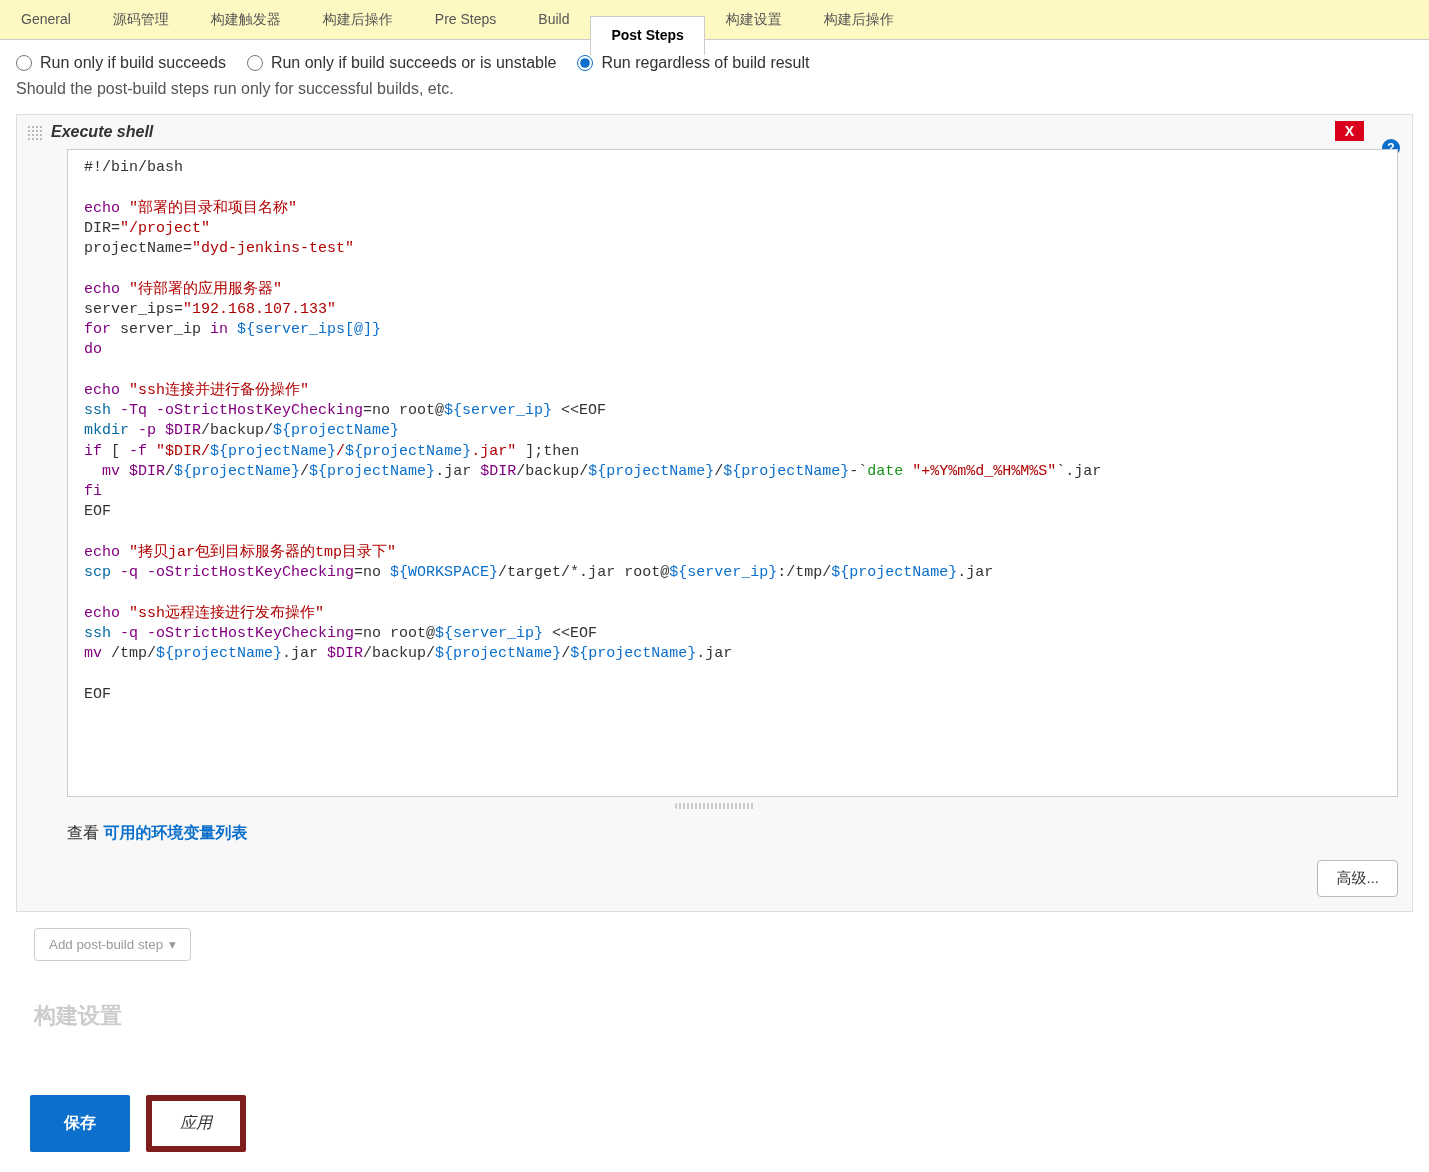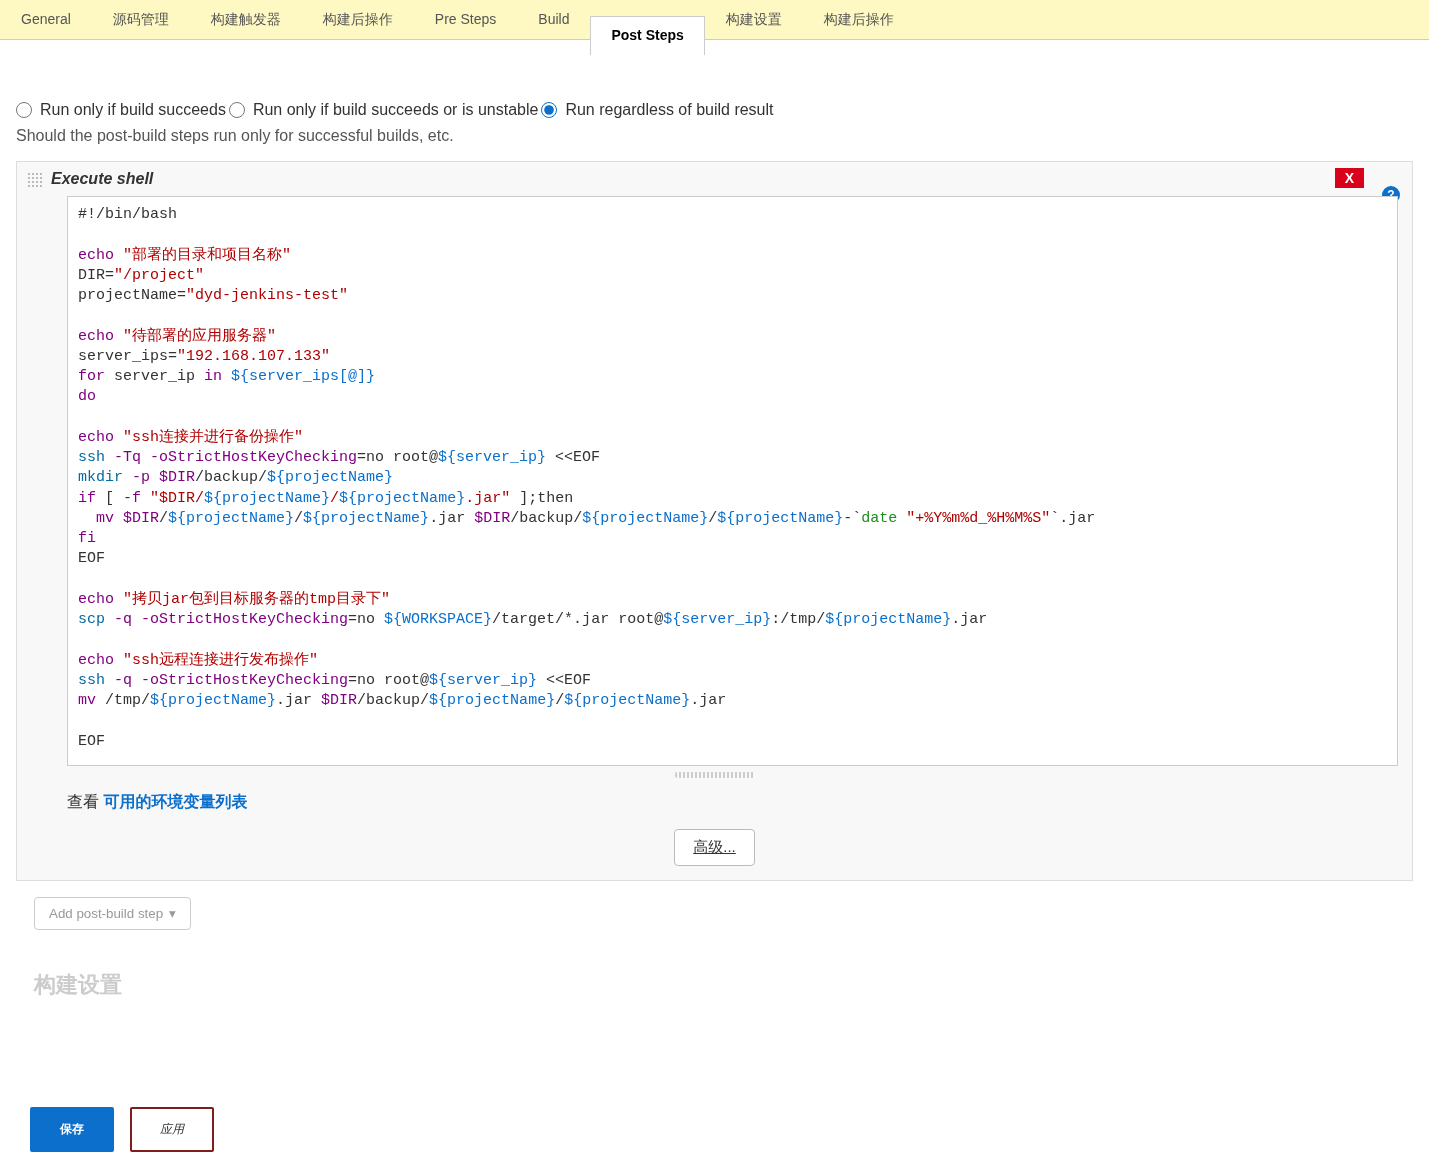--- a/index.html
+++ b/index.html
@@ -3,52 +3,52 @@
 <meta charset="utf-8">
 <style>
 * { box-sizing: border-box; margin: 0; padding: 0; }
 body { font-family: -apple-system, "Segoe UI", "Microsoft YaHei", sans-serif; font-size: 14px; color: #333; background: #fff; }
 
 .tabs { display: flex; border-bottom: 1px solid #ccc; background: #fef9c3; }
 .tab { padding: 10px 20px; color: #555; cursor: pointer; border: 1px solid transparent; border-bottom: none; }
 .tab.active { background: #fff; border-color: #ccc; font-weight: bold; color: #000; position: relative; top: 16px; }
 
 .content { padding: 14px 16px; }
-.radio-row { display: flex; align-items: flex-end; gap: 3px; margin-bottom: 8px; flex-wrap: wrap; margin-top: 47px; }
+.radio-row { display: flex; align-items: flex-end; gap: 21px; margin-bottom: 8px; flex-wrap: wrap; }
 .radio-item { display: flex; align-items: center; gap: 8px; font-size: 16px; color: #333; }
 .radio-item input[type=radio] { width: 16px; height: 16px; accent-color: #0b6fcb; }
 .hint { color: #555; font-size: 16px; margin-bottom: 16px; }
 
 .step-box { border: 1px solid #ddd; background: #f8f8f8; padding: 0; position: relative; margin-bottom: 10px; }
 .step-header { display: flex; align-items: flex-end; padding: 8px 10px; position: relative; font-style: italic; }
 .drag-handle { width: 16px; height: 16px; background-image: radial-gradient(circle, #bbb 1px, transparent 1px); background-size: 4px 4px; margin-right: 8px; cursor: move; }
 .step-title { font-weight: bold; font-size: 16px; }
 .remove-btn { position: absolute; right: 48px; top: 6px; background: #d9001b; color: #fff; font-weight: bold; padding: 2px 10px; cursor: pointer; font-size: 14px; }
 .help-icon { position: absolute; right: 12px; top: 24px; width: 18px; height: 18px; border-radius: 50%; background: #0b6fcb; color: #fff; font-size: 12px; font-weight: bold; display: flex; align-items: center; justify-content: center; cursor: pointer; }
 
 .field-label { padding: 0 0 6px 50px; color: #555; font-size: 15px; }
-.code-area { margin: 0 14px 10px 50px; border: 1px solid #ccc; background: #fff; font-family: "Courier New", monospace; font-size: 15px; line-height: 1.35; padding: 8px 10px; white-space: pre; overflow: auto; height: 570px; position: relative; }
+.code-area { margin: 0 14px 10px 50px; border: 1px solid #ccc; background: #fff; font-family: "Courier New", monospace; font-size: 15px; line-height: 1.35; padding: 8px 16px; white-space: pre; overflow: auto; height: 648px; position: relative; }
 .code-area .line { display: block; }
 
 .tok-kw { color: #800080; } 
 .tok-cmd { color: #0369a1; } 
 .tok-str { color: #b00000; } 
 .tok-var { color: #0b6fcb; }
 .tok-green { color: #1a8f1a; }
 
 .see-row { padding: 6px 0 12px 50px; font-size: 16px; }
 .see-row a { color: #0b6fcb; text-decoration: none; font-weight: bold; }
 
-.adv-row { display: flex; justify-content: center; padding: 4px 14px 14px; text-decoration: underline; }
+.adv-row { display: flex; justify-content: flex-end; padding: 4px 14px 14px; }
 .adv-btn { border: 1px solid #bbb; background: #fff; padding: 8px 18px; border-radius: 4px; font-size: 15px; cursor: pointer; color: #333; }
 
 .add-step { margin: 6px 0 0 18px; border: 1px solid #ccc; background: #fff; padding: 8px 14px; border-radius: 4px; color: #999; display: inline-flex; align-items: center; gap: 6px; cursor: pointer; }
 
 .footer-bar { position: fixed; bottom: 20px; left: 30px; display: flex; gap: 16px; }
-.btn { padding: 12px 28px; font-size: 12px; border-radius: 2px; cursor: pointer; border: 2px solid #7f1d1d; }
+.btn { padding: 12px 28px; font-size: 16px; border-radius: 2px; cursor: pointer; border: 6px solid #7f1d1d; }
 .btn-primary { background: #0b6fcb; color: #fff; border-color: #0b6fcb; font-weight: bold; }
 .btn-secondary { background: #fff; color: #333; font-style: italic; }
 
 .faded-heading { color: #ccc; font-size: 22px; margin: 40px 0 0 18px; font-weight: bold; }
 
 .resize-grip { height: 6px; margin: -4px 14px 8px 50px; background: repeating-linear-gradient(90deg, #ccc 0 2px, transparent 2px 4px); cursor: ns-resize; border-radius: 2px; width: 80px; margin-left: auto; margin-right: auto; }
 </style>
 </head>
 <body>
 

